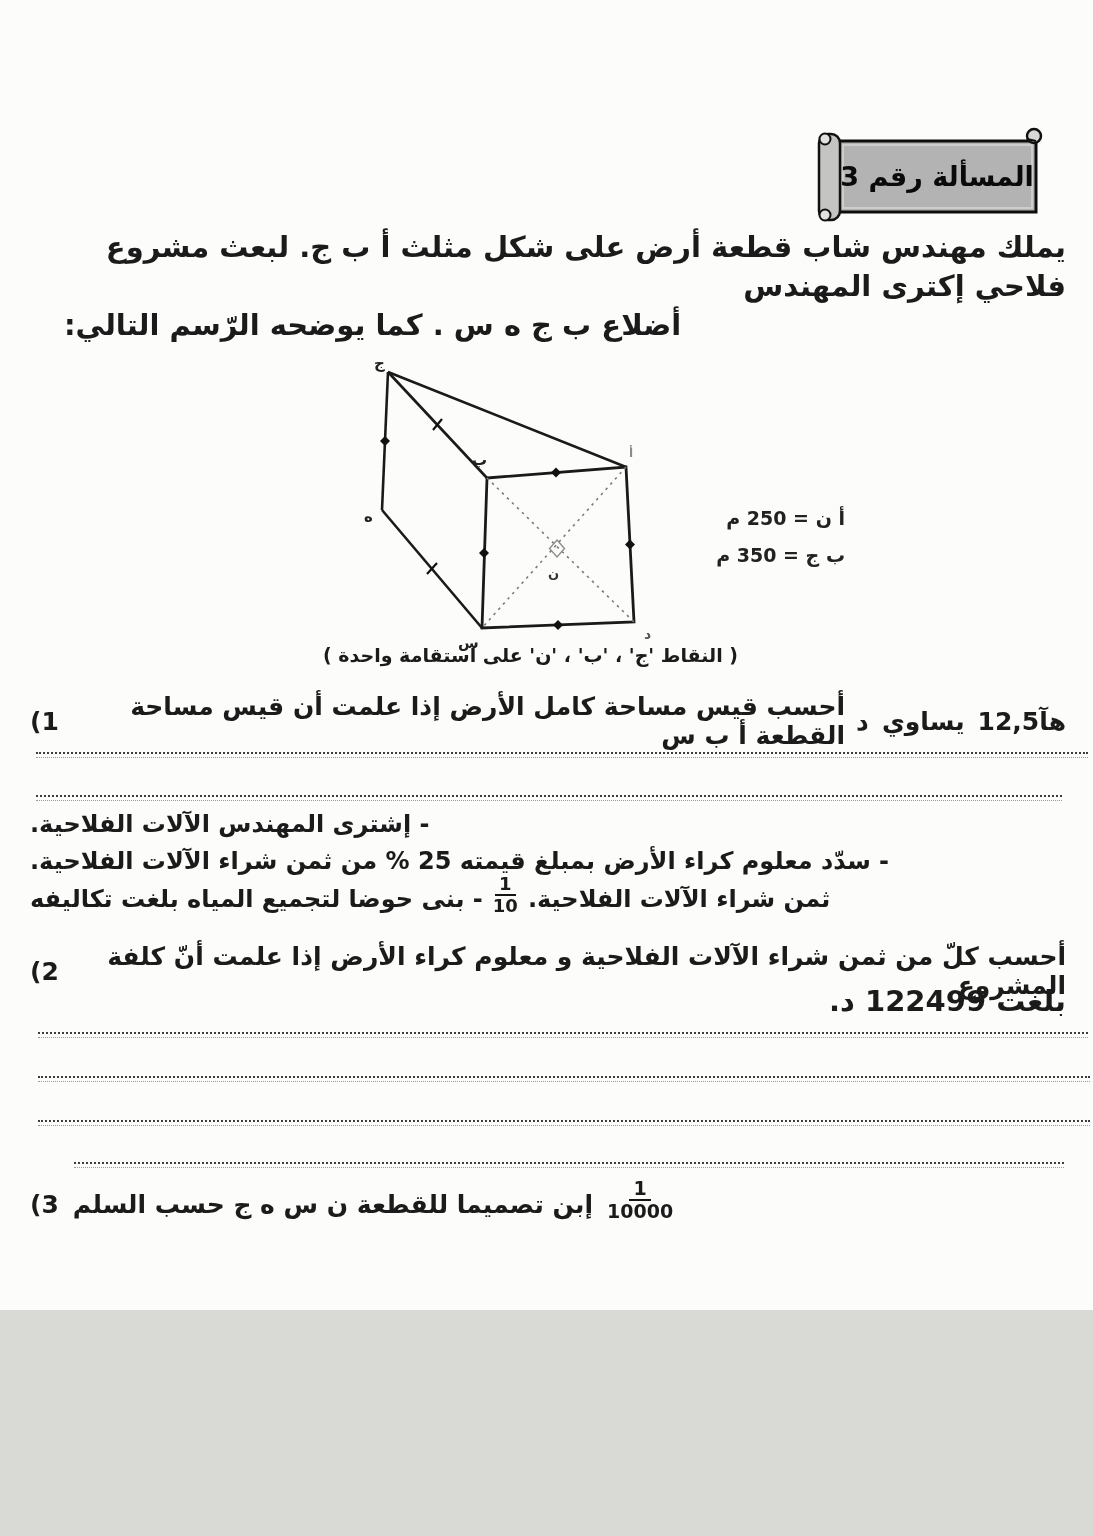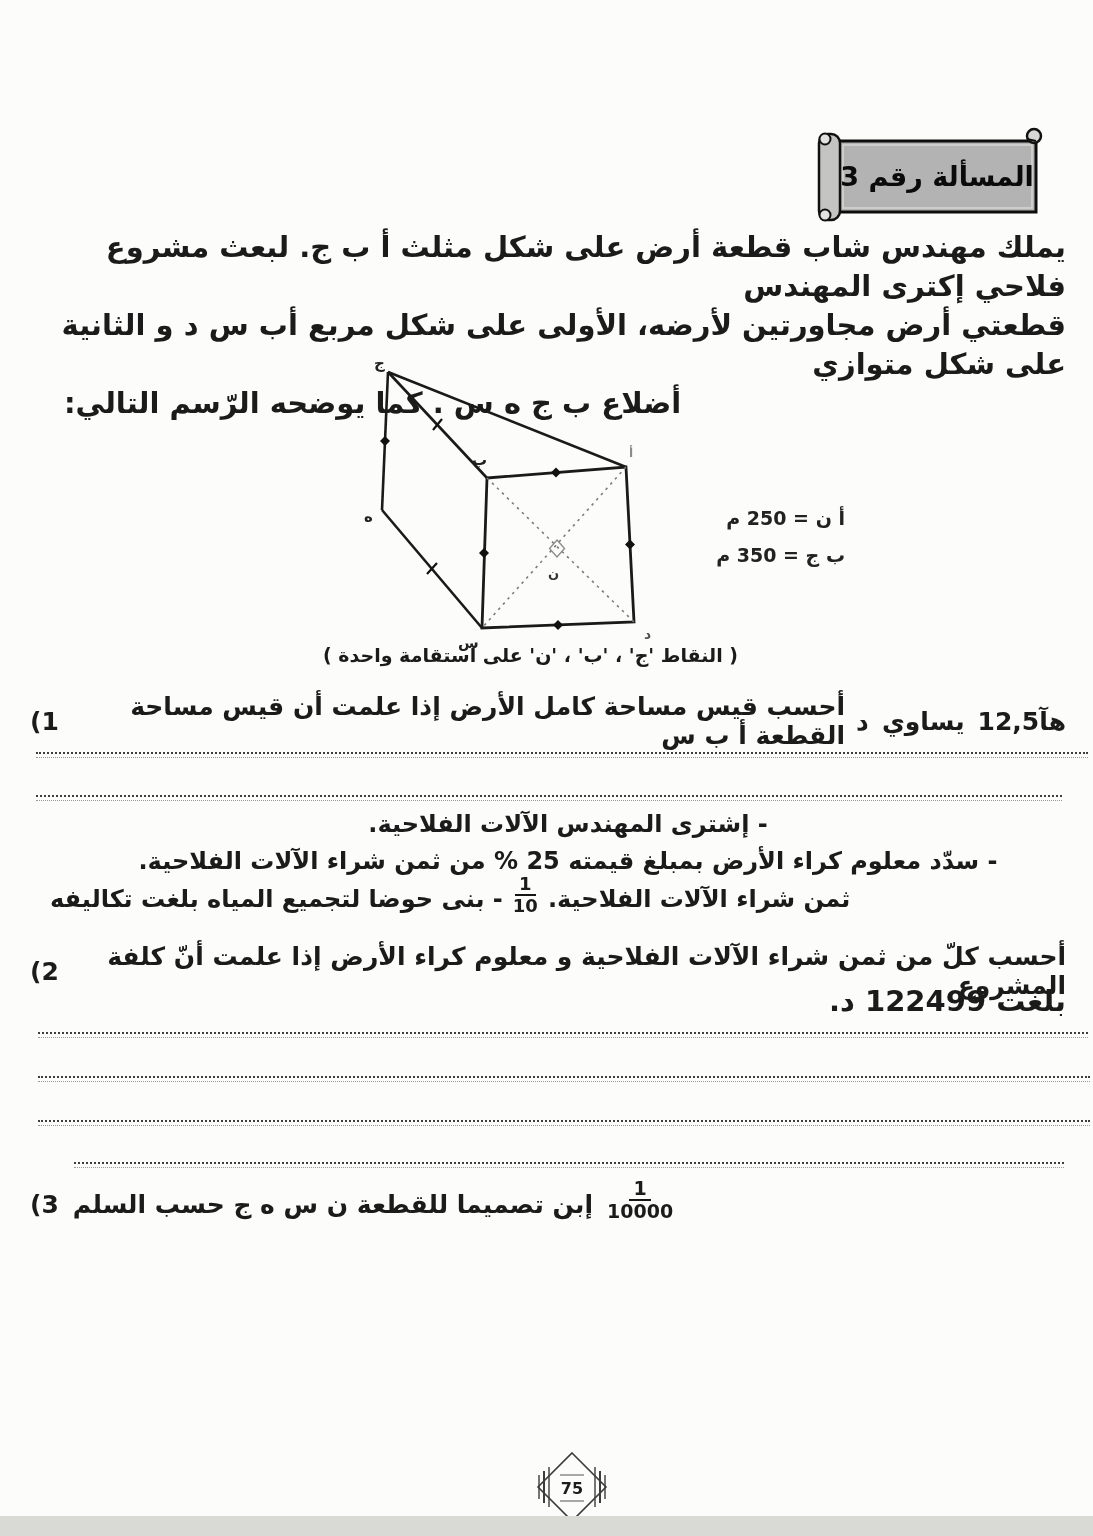--- a/index.html
+++ b/index.html
@@ -1,17 +1,17 @@
 <!DOCTYPE html>
 <html lang="ar"><head>
 <meta charset="utf-8">
 <style>
   html,body{margin:0;padding:0;background:#d9d9d6;}
   .page{
-    position:relative;width:1093px;height:1516px;margin:0 auto;
+    position:relative;width:1093px;height:1310px;margin:0 auto;
     background:#fcfcfa;overflow:hidden;
     font-family:"DejaVu Sans",sans-serif;color:#1b1b1b;
   }
   
   .banner{position:absolute;left:812px;top:126px;}
   
   .intro{position:absolute;left:30px;top:228px;width:1036px;direction:rtl;
          font-size:29px;font-weight:700;line-height:39px;}
   .iline{text-align:right;}
   .iline.l2{padding-left:12px;}
@@ -21,22 +21,22 @@
   .measure{position:absolute;left:645px;top:500px;width:200px;direction:rtl;
            text-align:right;font-size:19px;font-weight:700;line-height:37px;color:#222;}
   .caption{position:absolute;left:283px;top:644px;width:455px;direction:rtl;
            text-align:right;font-size:19px;font-weight:800;letter-spacing:.5px;}
   
   .qline{position:absolute;left:30px;width:1036px;direction:rtl;
          display:flex;flex-direction:row-reverse;justify-content:flex-start;
          align-items:center;gap:11px;font-size:25px;font-weight:700;}
   .q1{top:692px;}
   .tail{display:inline-flex;direction:ltr;gap:13px;}
-  .bullet{position:absolute;left:30px;width:1036px;direction:rtl;text-align:center;
-          font-size:24px;font-weight:700;margin-left:20px;}
+  .bullet{position:absolute;left:30px;width:1036px;direction:rtl;text-align:left;
+          font-size:24px;font-weight:700;}
   .b1{top:810px;} .b2{top:847px;}
   .b3{top:878px;display:flex;flex-direction:row-reverse;justify-content:flex-start;
       align-items:center;gap:10px;}
   .q2a{top:942px;} 
   .q2b{position:absolute;left:30px;top:984px;width:1036px;direction:rtl;
        text-align:right;font-size:29px;font-weight:700;}
   .q3{top:1182px;gap:14px;}
   .frac{display:inline-flex;flex-direction:column;align-items:center;
         font-size:18px;font-weight:700;line-height:1.12;transform:translateY(-4px);}
   .frac .fnum{padding:0 4px;border-bottom:2px solid #151515;}
@@ -65,21 +65,20 @@
     <rect x="7" y="8" width="21" height="86" rx="9" fill="#c4c4c2" stroke="#111" stroke-width="2.5"></rect>
     <circle cx="13" cy="13" r="5.5" fill="#e2e2e0" stroke="#111" stroke-width="2"></circle>
     <circle cx="13" cy="89" r="5.5" fill="#e2e2e0" stroke="#111" stroke-width="2"></circle>
     <circle cx="222" cy="10" r="7" fill="#d8d8d6" stroke="#111" stroke-width="2.5"></circle>
     <line x1="215" y1="13" x2="224" y2="15" stroke="#111" stroke-width="2"></line>
     <text x="125" y="60" text-anchor="middle" font-size="27" font-weight="bold" fill="#0a0a0a" direction="rtl">المسألة رقم 3</text>
   </svg>
 
   <div class="intro">
     <div class="iline l1">يملك مهندس شاب قطعة أرض على شكل مثلث أ ب ج. لبعث مشروع فلاحي إكترى المهندس</div>
-    <div class="iline l2">قطعتي أرض مجاورتين لأرضه، الأولى على شكل مربع أب س د و الثانية على شكل متوازي</div>
     <div class="iline l3">أضلاع ب ج ه س . كما يوضحه الرّسم التالي:</div>
   </div>
 
   <div class="diagram">
     <svg width="340" height="300" viewBox="0 0 340 300">
 
       <line x1="58" y1="20" x2="52" y2="158" stroke="#1a1a1a" stroke-width="2.6"></line>
       <line x1="52" y1="158" x2="152" y2="276" stroke="#1a1a1a" stroke-width="2.6"></line>
       <line x1="58" y1="20" x2="157" y2="126" stroke="#1a1a1a" stroke-width="2.6"></line>
       <line x1="58" y1="20" x2="296" y2="115" stroke="#1a1a1a" stroke-width="2.6"></line>

